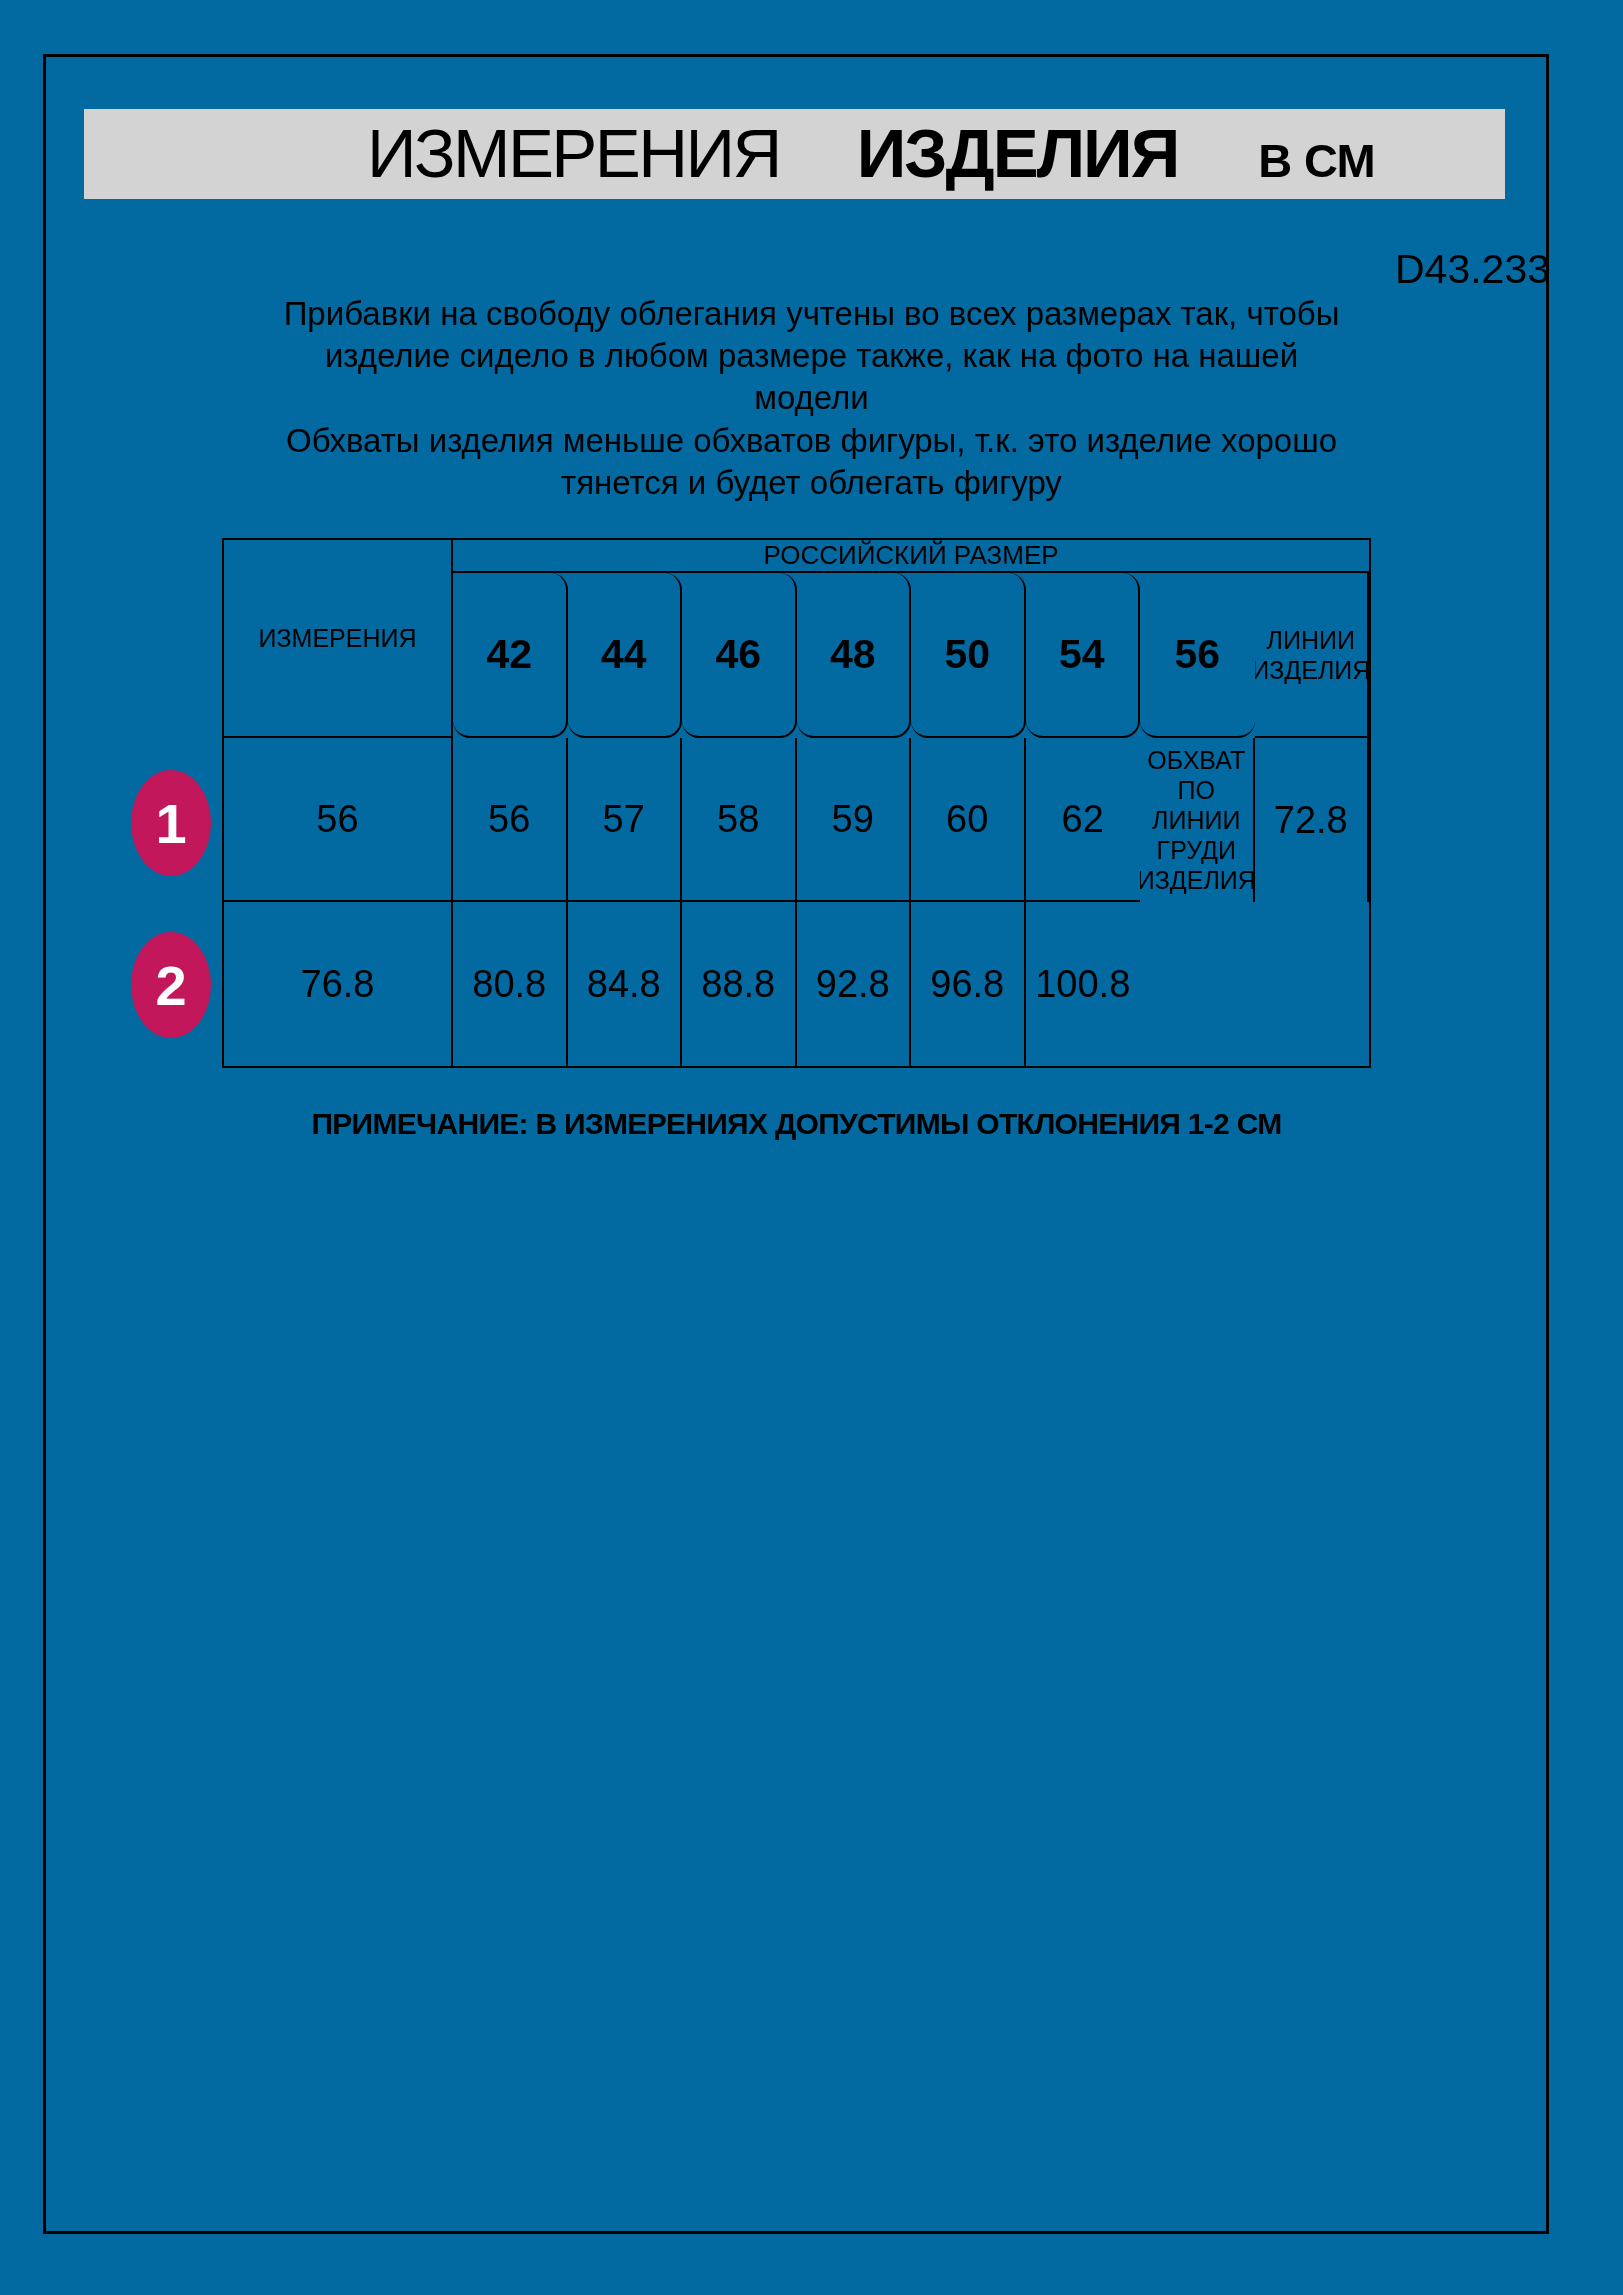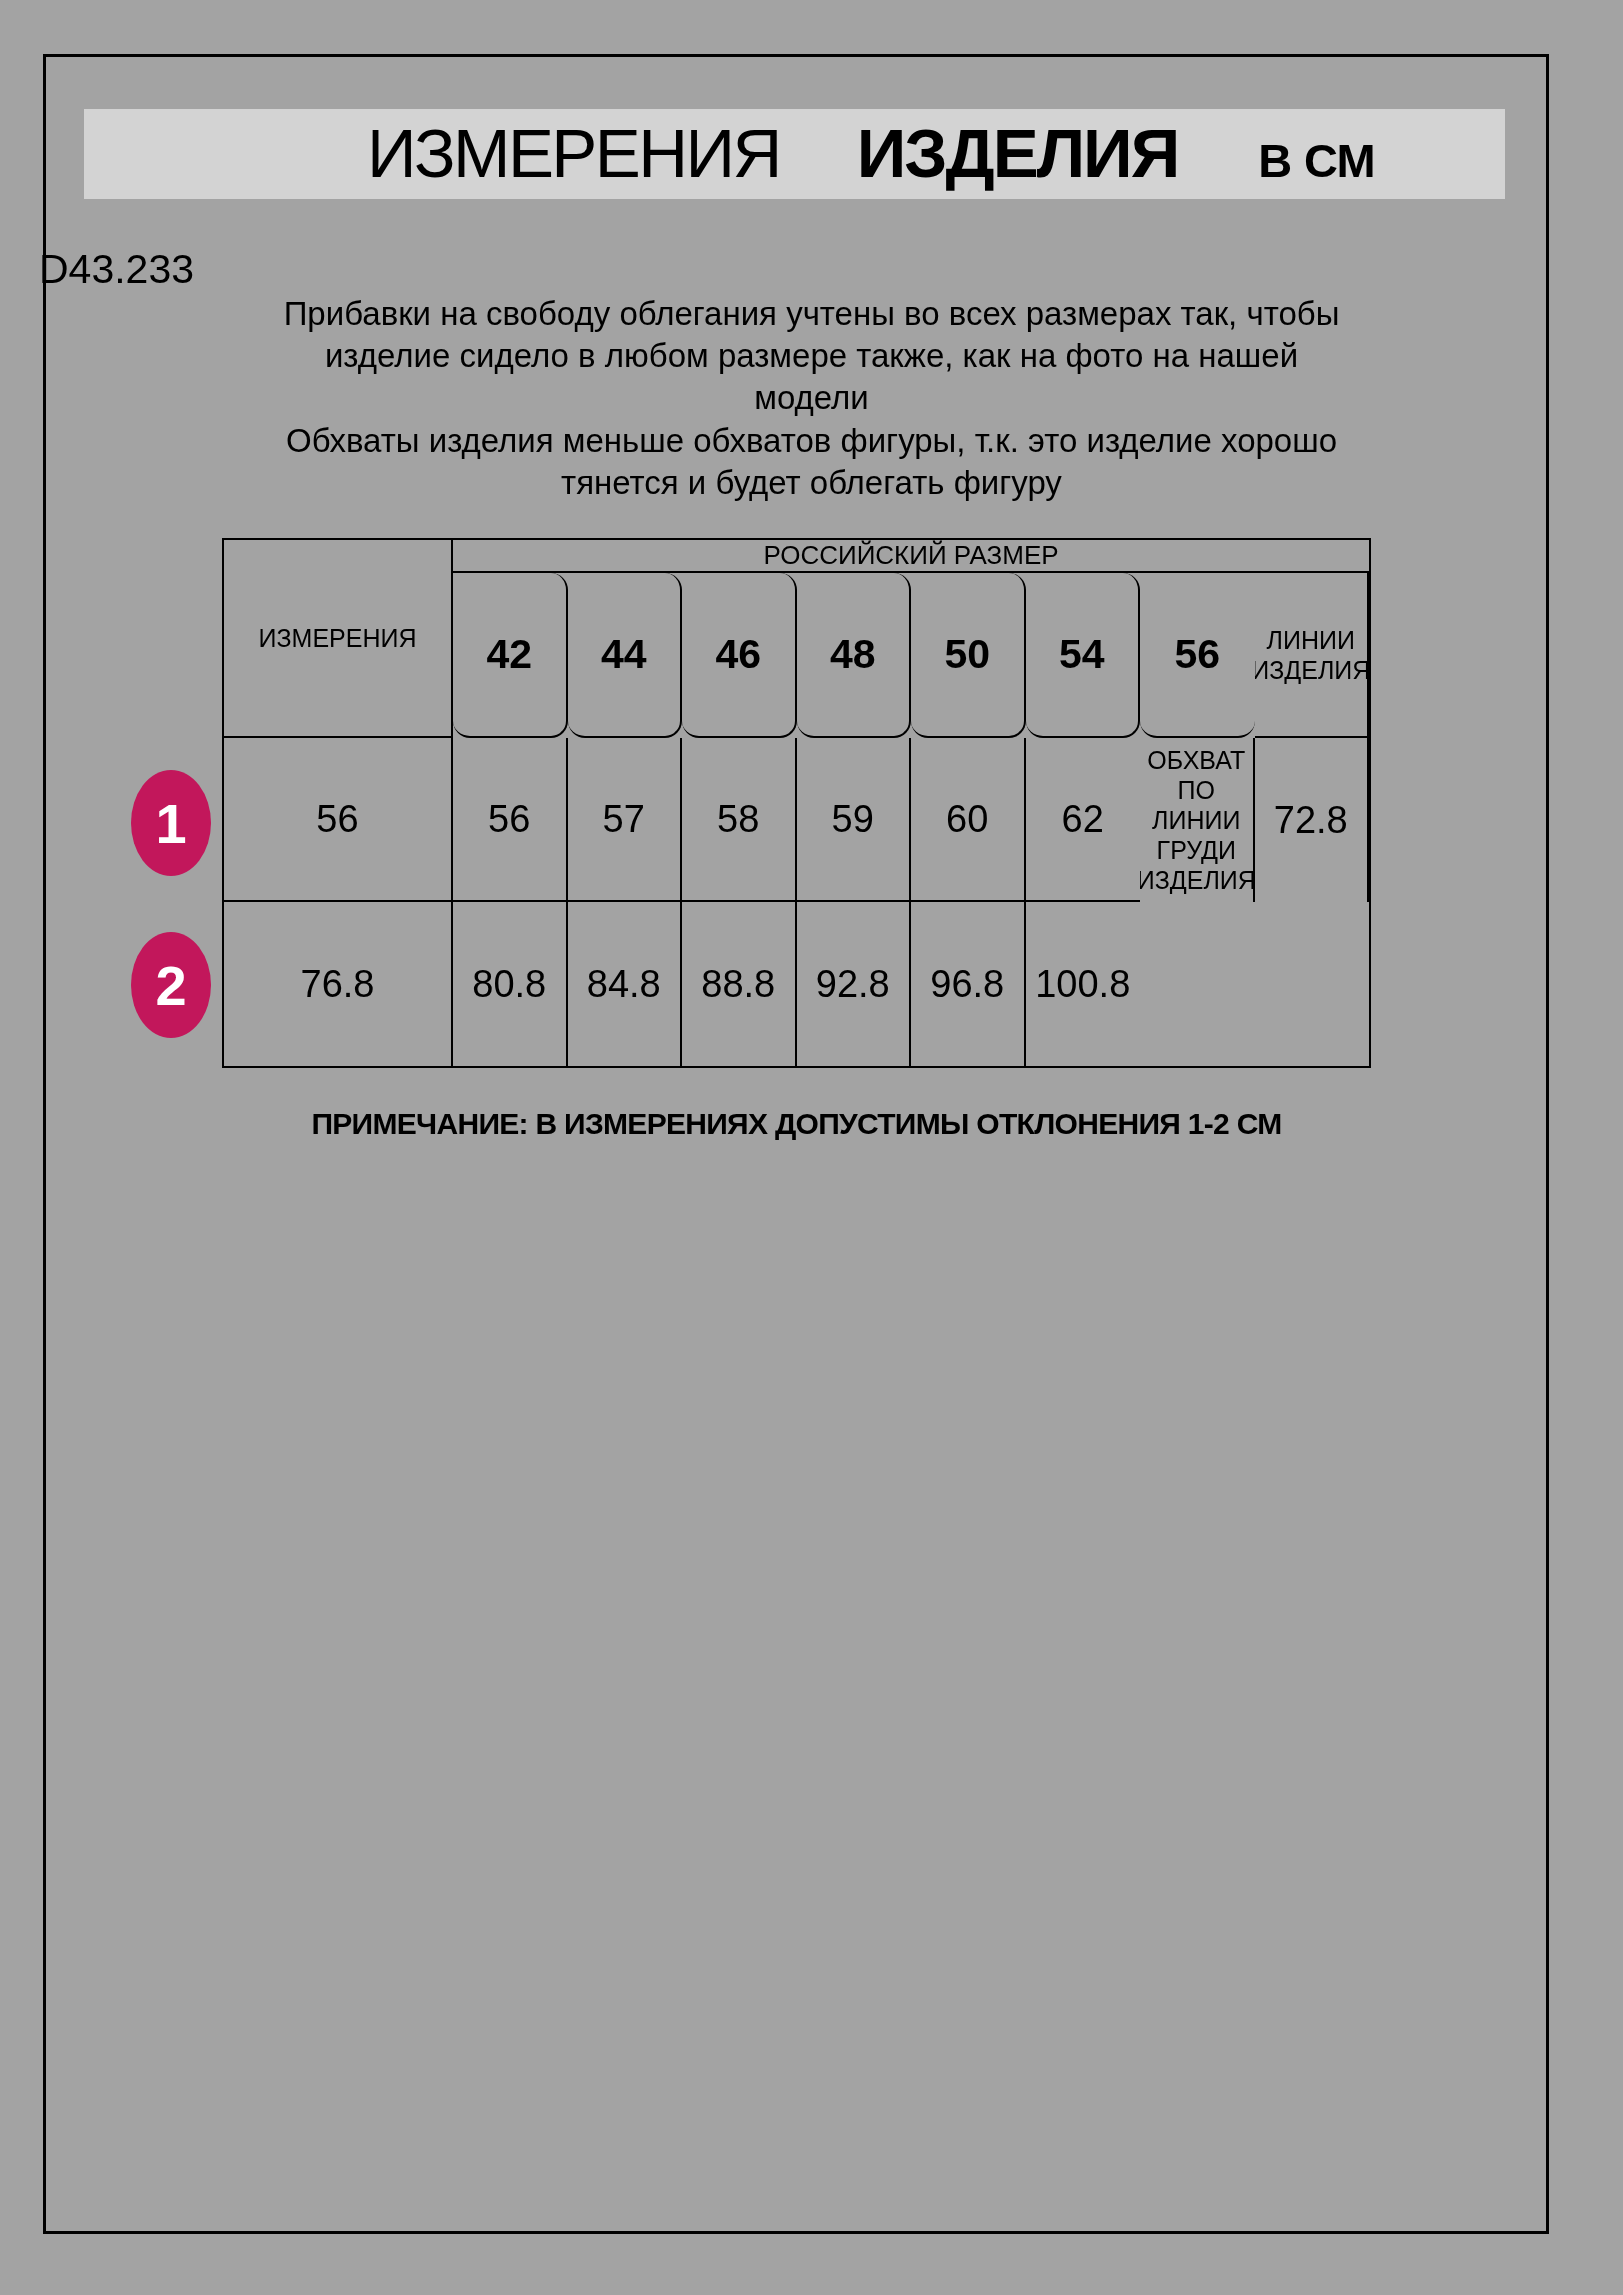--- a/index.html
+++ b/index.html
@@ -1,19 +1,19 @@
 <!DOCTYPE html>
 <html style="--badge-bg: #c2175b; --bar-bg: #d3d3d3;font-size:10.5px"><head>
 <meta charset="utf-8">
 <style>
   html,body{margin:0;padding:0;background:#ffffff;}
   .page{
     position:relative;
     width:1623px;height:2295px;
-    background:#a3a3a3;
+    background:#0369a1;
     font-family:"Liberation Sans","DejaVu Sans",sans-serif;
     color:#000;
     overflow:hidden;
   }
   .frame{
     position:absolute;left:43px;top:54px;
     width:1506px;height:2180px;
     border:3.3px solid #000;
     box-sizing:border-box;
   }
@@ -30,22 +30,22 @@
   }
   .header-bar .w2{
     font-size:69px;font-weight:bold;letter-spacing:-2px;
     margin-left:77px;line-height:90px;
   }
   .header-bar .w3{
     font-size:47px;font-weight:bold;letter-spacing:-0.7px;
     margin-left:80px;line-height:90px;
   }
   .article-code{
-    position:absolute;left:39px;top:246px;width:1505px;
-    text-align:left;font-size:41px;line-height:46px;
+    position:absolute;left:45px;top:246px;width:1505px;
+    text-align:right;font-size:41px;line-height:46px;
   }
   .para{
     position:absolute;left:190px;width:1243px;
     text-align:center;font-size:33px;line-height:42px;
     white-space:pre-line;
   }
   .para1{top:293px;}
   .para2{top:420px;}
   .size-table{
     position:absolute;left:222px;top:538px;

